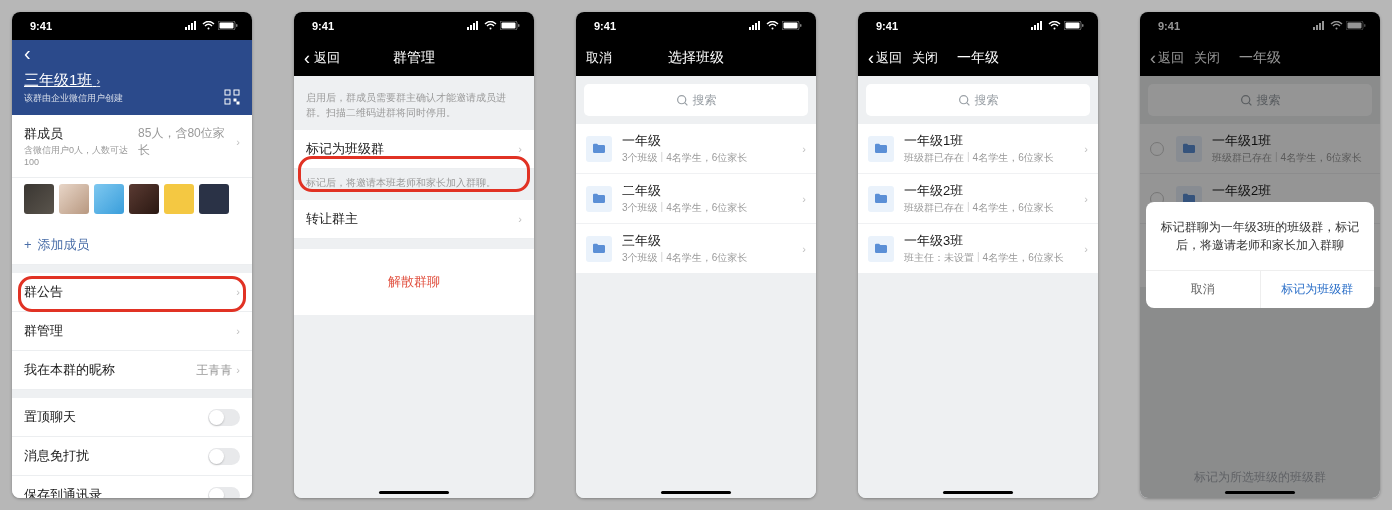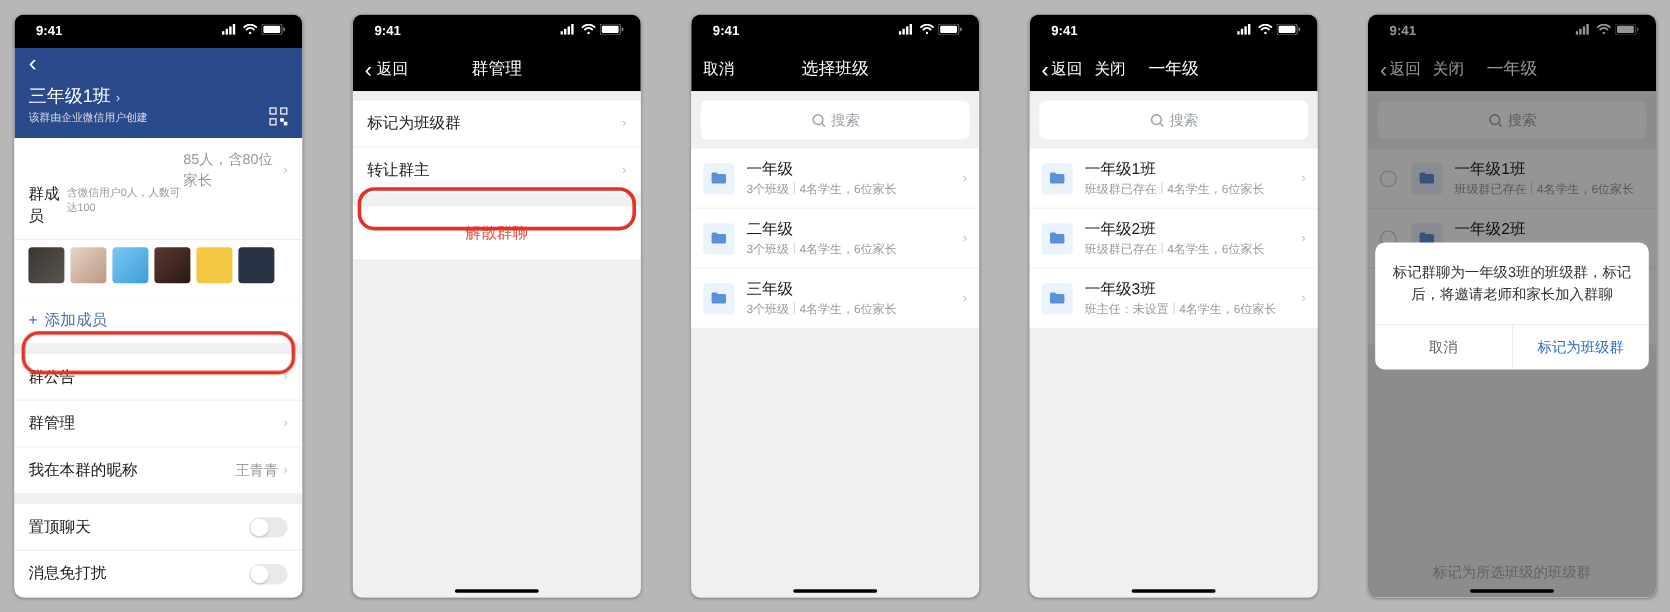--- a/index.html
+++ b/index.html
@@ -44,21 +44,21 @@
   position: absolute; left:0; right:0; text-align:center; font-weight: 500; pointer-events:none;
 }
 .navbar .left { display:flex; align-items:center; gap:4px; z-index:1; }
 .navbar .close { margin-left: 6px; }
 
 
 .hdr-blue { background: #000000; color:#fff; }
 .hdr1 { background: #2b4a8b; color:#fff; padding: 0 12px 10px; }
 .hdr1 .back { font-size: 20px; padding: 2px 0 6px; }
 .hdr1 .tline { display:flex; justify-content:space-between; align-items:flex-end; }
-.hdr1 .tt { font-size: 15px; font-weight: 500; }
+.hdr1 .tt { font-size: 15px; font-weight: 500; text-decoration: underline; }
 .hdr1 .sub { font-size: 9px; opacity:.8; margin-top:2px; }
 .qr { width:16px; height:16px; }
 
 .body { flex:1; overflow:auto; background:#eef0f2; }
 .card { background:#fff; }
 
 .row {
   background:#fff;
   padding: 10px 12px;
   font-size: 13px;
@@ -66,21 +66,21 @@
   border-bottom: 1px solid #eceef0;
   display:flex; align-items:center; justify-content:space-between;
   min-height: 38px;
 }
 .row:last-child { border-bottom: none; }
 .row .r { color:#999; font-size:12px; display:flex; align-items:center; gap:4px; }
 .chev { color:#c0c0c0; font-size:11px; }
 .row.add { color:#4a6ea8; }
 
 .members-row { align-items:flex-start; }
-.members-row .ml { display:flex; flex-direction:row;margin-top:28px; }
+.members-row .ml { display:flex; flex-direction:column; }
 .members-row .mlab { font-size:13px; }
 .members-row .mtip { font-size:9px; color:#999; margin-top:1px; }
 .avatars { display:flex; gap:5px; padding: 6px 12px 12px; background:#fff; }
 .av { width:30px; height:30px; border-radius:3px; }
 .av.p1 { background: linear-gradient(135deg,#3a3632,#5a544c); }
 .av.p2 { background: linear-gradient(135deg,#e8d6c8,#b89880); }
 .av.p3 { background: linear-gradient(135deg,#7ec8f0,#3a9edb); }
 .av.p4 { background: linear-gradient(135deg,#5a3a32,#2a1812); }
 .av.p5 { background: #f4c842; }
 .av.p6 { background: #2a3246; }
@@ -88,21 +88,21 @@
 .gap { height: 8px; }
 .gap-lg { height: 10px; }
 
 .hl { border: 3px solid #e13224; border-radius: 14px; position: absolute; pointer-events: none; z-index:5; }
 
 .toggle { width:32px; height:17px; border-radius:10px; background:#e8e9eb; position:relative; }
 .toggle::after { content:""; position:absolute; left:1px; top:1px; width:15px; height:15px; background:#fff; border-radius:50%; box-shadow:0 1px 2px rgba(0,0,0,.2); }
 
 .hint { font-size: 10px; color:#9a9a9a; padding: 6px 12px 10px; line-height:1.5; background:#eef0f2; }
 
-.danger { text-align:center; color:#e15140; font-size:13px; padding:13px; background:#fff; }
+.danger { text-align:center; color:#e15140; font-size:13px; padding:24px; background:#fff; }
 
 .search { margin:8px 8px 0; background:#fff; border-radius:5px; height:32px; display:flex; align-items:center; justify-content:center; gap:4px; color:#9aa0a6; font-size:12px; }
 .search svg { width:13px; height:13px; }
 
 .litem { display:flex; align-items:center; background:#fff; padding:8px 10px; border-bottom:1px solid #f0f1f3; gap:10px; }
 .litem:last-child { border-bottom:none; }
 .folder { width:26px; height:26px; border-radius:3px; background:#eaf2fb; display:flex; align-items:center; justify-content:center; flex-shrink:0; }
 .folder svg { width:16px; height:16px; }
 .litem .txt { flex:1; display:flex; flex-direction:column; }
 .litem .t1 { font-size:13px; color:#1a1a1a; }
@@ -250,24 +250,26 @@
     <div class="navbar">
       <span class="left">
           <span style="font-size:18px">‹</span>
           <span style="font-size:13px">返回</span>
         </span>
       <span class="title">群管理</span>
     </div>
   </div>
   <div class="body">
     <div class="gap"></div>
+    <div class="hint">启用后，群成员需要群主确认才能邀请成员进群。扫描二维码进群将同时停用。</div>
     <div class="row">
         <span>标记为班级群</span>
         <span class="chev">›</span>
       </div>
+    <div class="hint">标记后，将邀请本班老师和家长加入群聊。</div>
     <div class="row">
         <span>转让群主</span>
         <span class="chev">›</span>
       </div>
     <div class="gap-lg"></div>
     <div class="danger">解散群聊</div>
   </div>
   <div class="hl" style="top:144px; left:4px; right:4px; height:36px"></div>
   <div class="home-ind"></div>
 </div>

